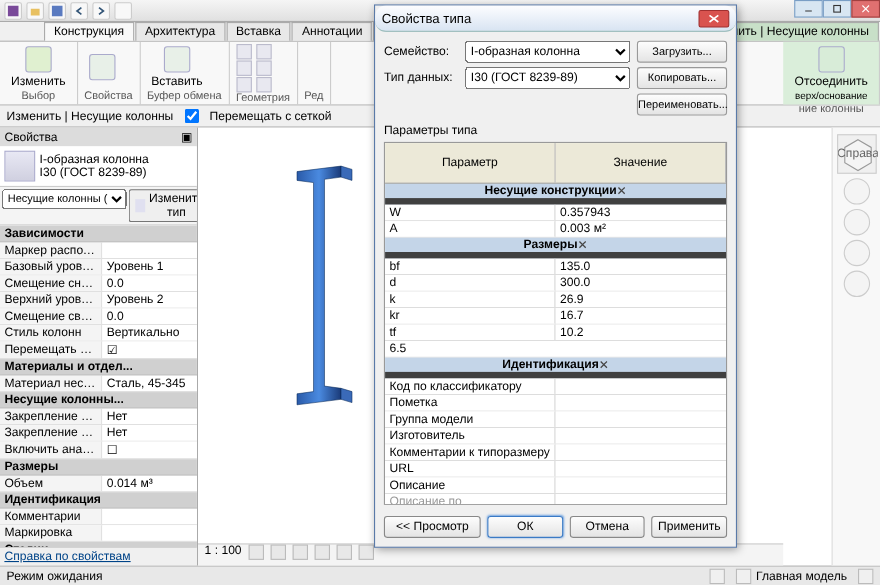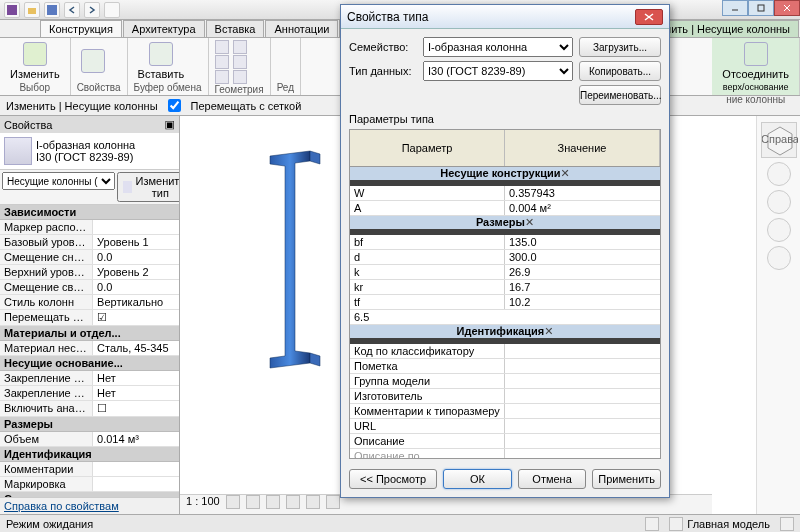--- a/index.html
+++ b/index.html
@@ -61,21 +61,21 @@
 .view-controls-bar { position: absolute; bottom: 0; left: 0; right: 44px; height: 20px; background: #f4f4f4; border-top: 1px solid #ccc; display: flex; align-items: flex-start; padding: 0 6px; gap: 6px; font-size: 10px; }
 .view-controls-bar .icn { width: 14px; height: 14px; background: #e8e8e8; border: 1px solid #bbb; }
 
 
 .status-bar { height: 18px; background: #e8e8e8; border-top: 1px solid #aaa; display: flex; align-items: center; padding: 0 6px; gap: 10px; font-size: 10px; }
 .status-bar .seg { display: flex; align-items: center; gap: 4px; }
 .status-bar .icn { width: 14px; height: 14px; background: #f0f0f0; border: 1px solid #bbb; }
 
 
 .dialog { position: absolute; left: 340px; top: 4px; width: 330px; height: 494px; background: #f0f0f0; border: 1px solid #5a7aa8; box-shadow: 2px 2px 8px rgba(0,0,0,0.4); display: flex; flex-direction: column; }
-.dialog-title { height: 24px; background: linear-gradient(#fdfdff,#d8e4f2); display: flex; align-items: center; padding: 0 6px; justify-content: space-between; border-bottom: 1px solid #9bb; }
+.dialog-title { height: 24px; background: linear-gradient(#fdfdff,#d8e4f2); display: flex; align-items: center; padding: 0 6px; justify-content: space-between; border-bottom: 1px solid #9bb; border-radius: 10px; }
 .dialog-title .ttl { font-size: 12px; }
 .dialog-title .dclose { width: 28px; height: 16px; background: #d9534f; border: 1px solid #a03030; display: flex; align-items: center; justify-content: center; color: #fff; border-radius: 2px; }
 .dialog-body { flex: 1; padding: 8px; display: flex; flex-direction: column; gap: 4px; overflow: hidden; }
 .dlg-row { display: flex; align-items: center; gap: 6px; }
 .dlg-row label { width: 68px; }
 .dlg-row select { flex: 1; height: 20px; font-size: 11px; }
 .dlg-row button { width: 82px; height: 20px; font-size: 10px; background: linear-gradient(#fdfdfd,#e4e4e4); border: 1px solid #999; border-radius: 3px; }
 .dlg-row.right { justify-content: flex-end; }
 .dlg-section-label { margin-top: 4px; }
 .dlg-param-table { flex: 1; border: 1px solid #999; background: #fff; overflow-y: auto; }
@@ -278,21 +278,21 @@
         </div>
         <div class="row">
           <div class="k">Перемещать с сет...</div>
           <div class="v">☑</div>
         </div>
         <div class="group">Материалы и отдел...</div>
         <div class="row">
           <div class="k">Материал несущи...</div>
           <div class="v">Сталь, 45-345</div>
         </div>
-        <div class="group">Несущие основание...</div>
+        <div class="group">Несущие колонны...</div>
         <div class="row">
           <div class="k">Закрепление сверху</div>
           <div class="v">Нет</div>
         </div>
         <div class="row">
           <div class="k">Закрепление снизу</div>
           <div class="v">Нет</div>
         </div>
         <div class="row">
           <div class="k">Включить аналит...</div>
@@ -404,21 +404,21 @@
           <div class="grp">
             <span>Несущие конструкции</span>
             <span class="exp">✕</span>
           </div>
           <div class="prow">
             <div class="pk">W</div>
             <div class="pv">0.357943</div>
           </div>
           <div class="prow">
             <div class="pk">A</div>
-            <div class="pv">0.004 м²</div>
+            <div class="pv">0.003 м²</div>
           </div>
           <div class="grp">
             <span>Размеры</span>
             <span class="exp">✕</span>
           </div>
           <div class="prow">
             <div class="pk">bf</div>
             <div class="pv">135.0</div>
           </div>
           <div class="prow">

